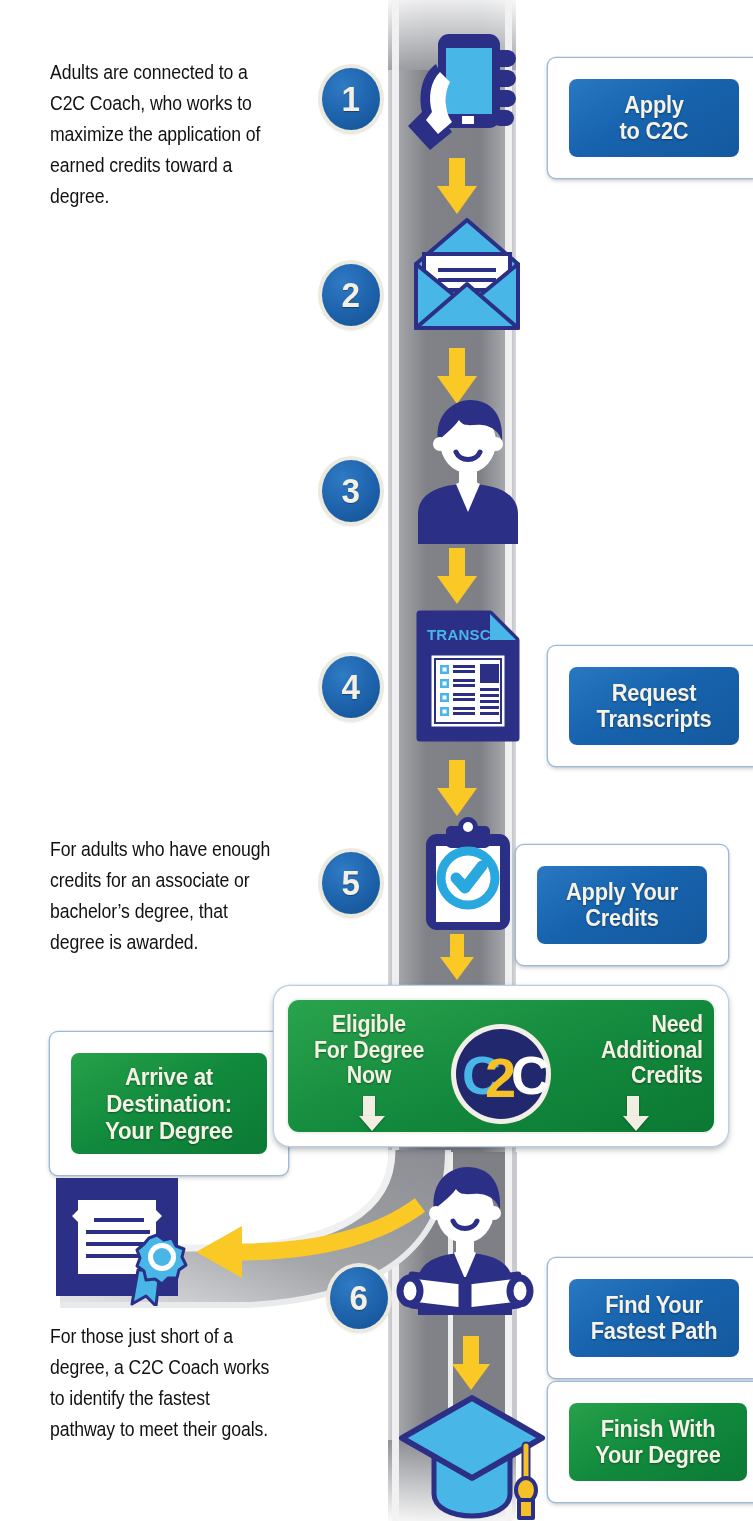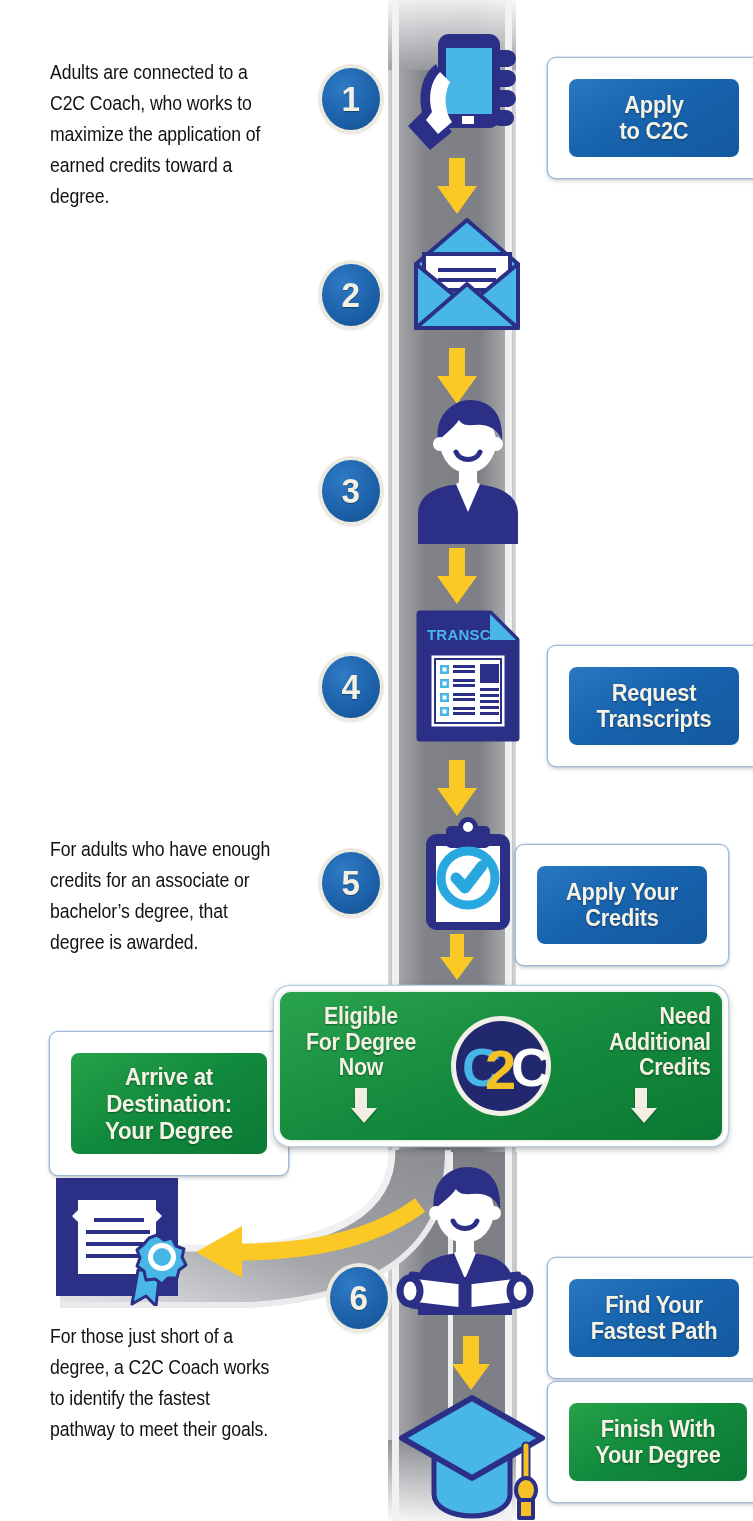--- a/index.html
+++ b/index.html
@@ -80,21 +80,21 @@
     background:linear-gradient(150deg,#28a14a 0%,#118a3d 48%,#0c7a35 100%);
   }
 
   
   #guide-sign{
     position:absolute;
     left:274px;top:986px;
     width:454px;height:160px;
     background:#ffffff;
     border-radius:16px;
-    padding:4px;
+    padding:12px;
     box-shadow:0 0 0 1.2px #b9cfe3, 0 3px 7px rgba(0,0,0,.32);
     box-sizing:border-box;
   }
   #guide-inner{
     position:relative;
     width:100%;height:100%;
     border-radius:13px;
     border:2px solid #eef3ec;
     background:linear-gradient(160deg,#2aa34d 0%,#148b3e 50%,#0b7833 100%);
     box-sizing:border-box;

